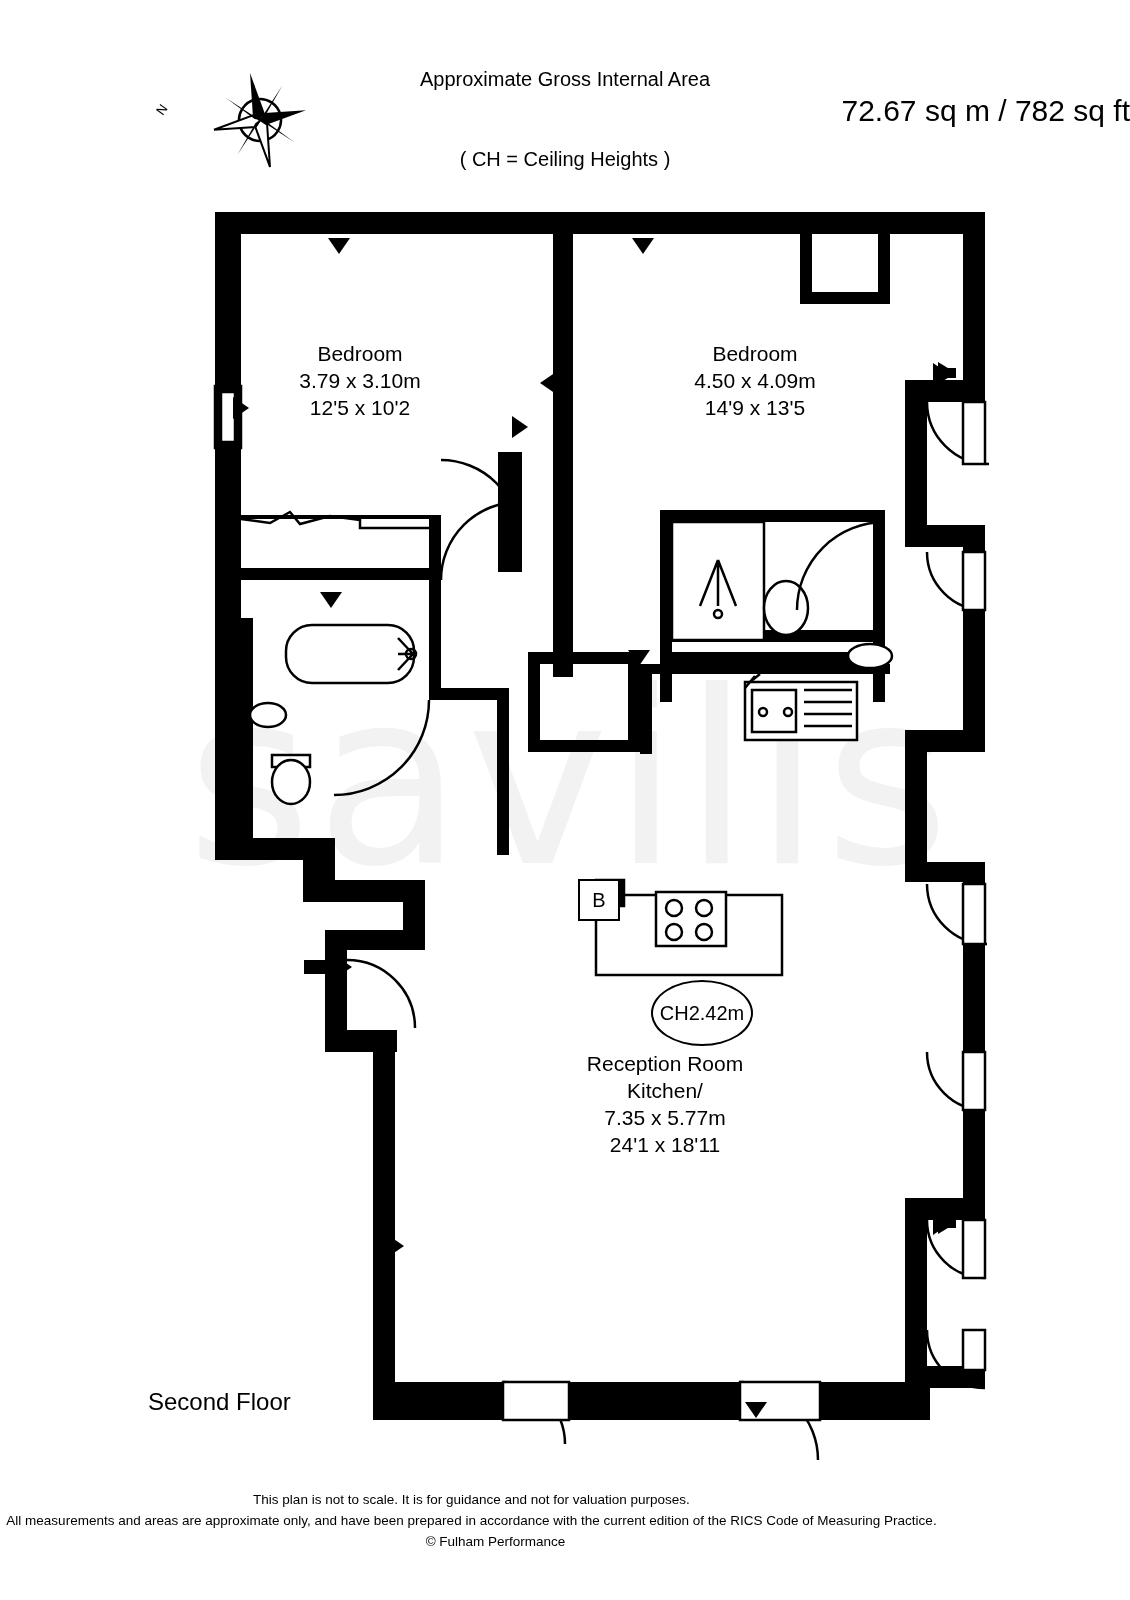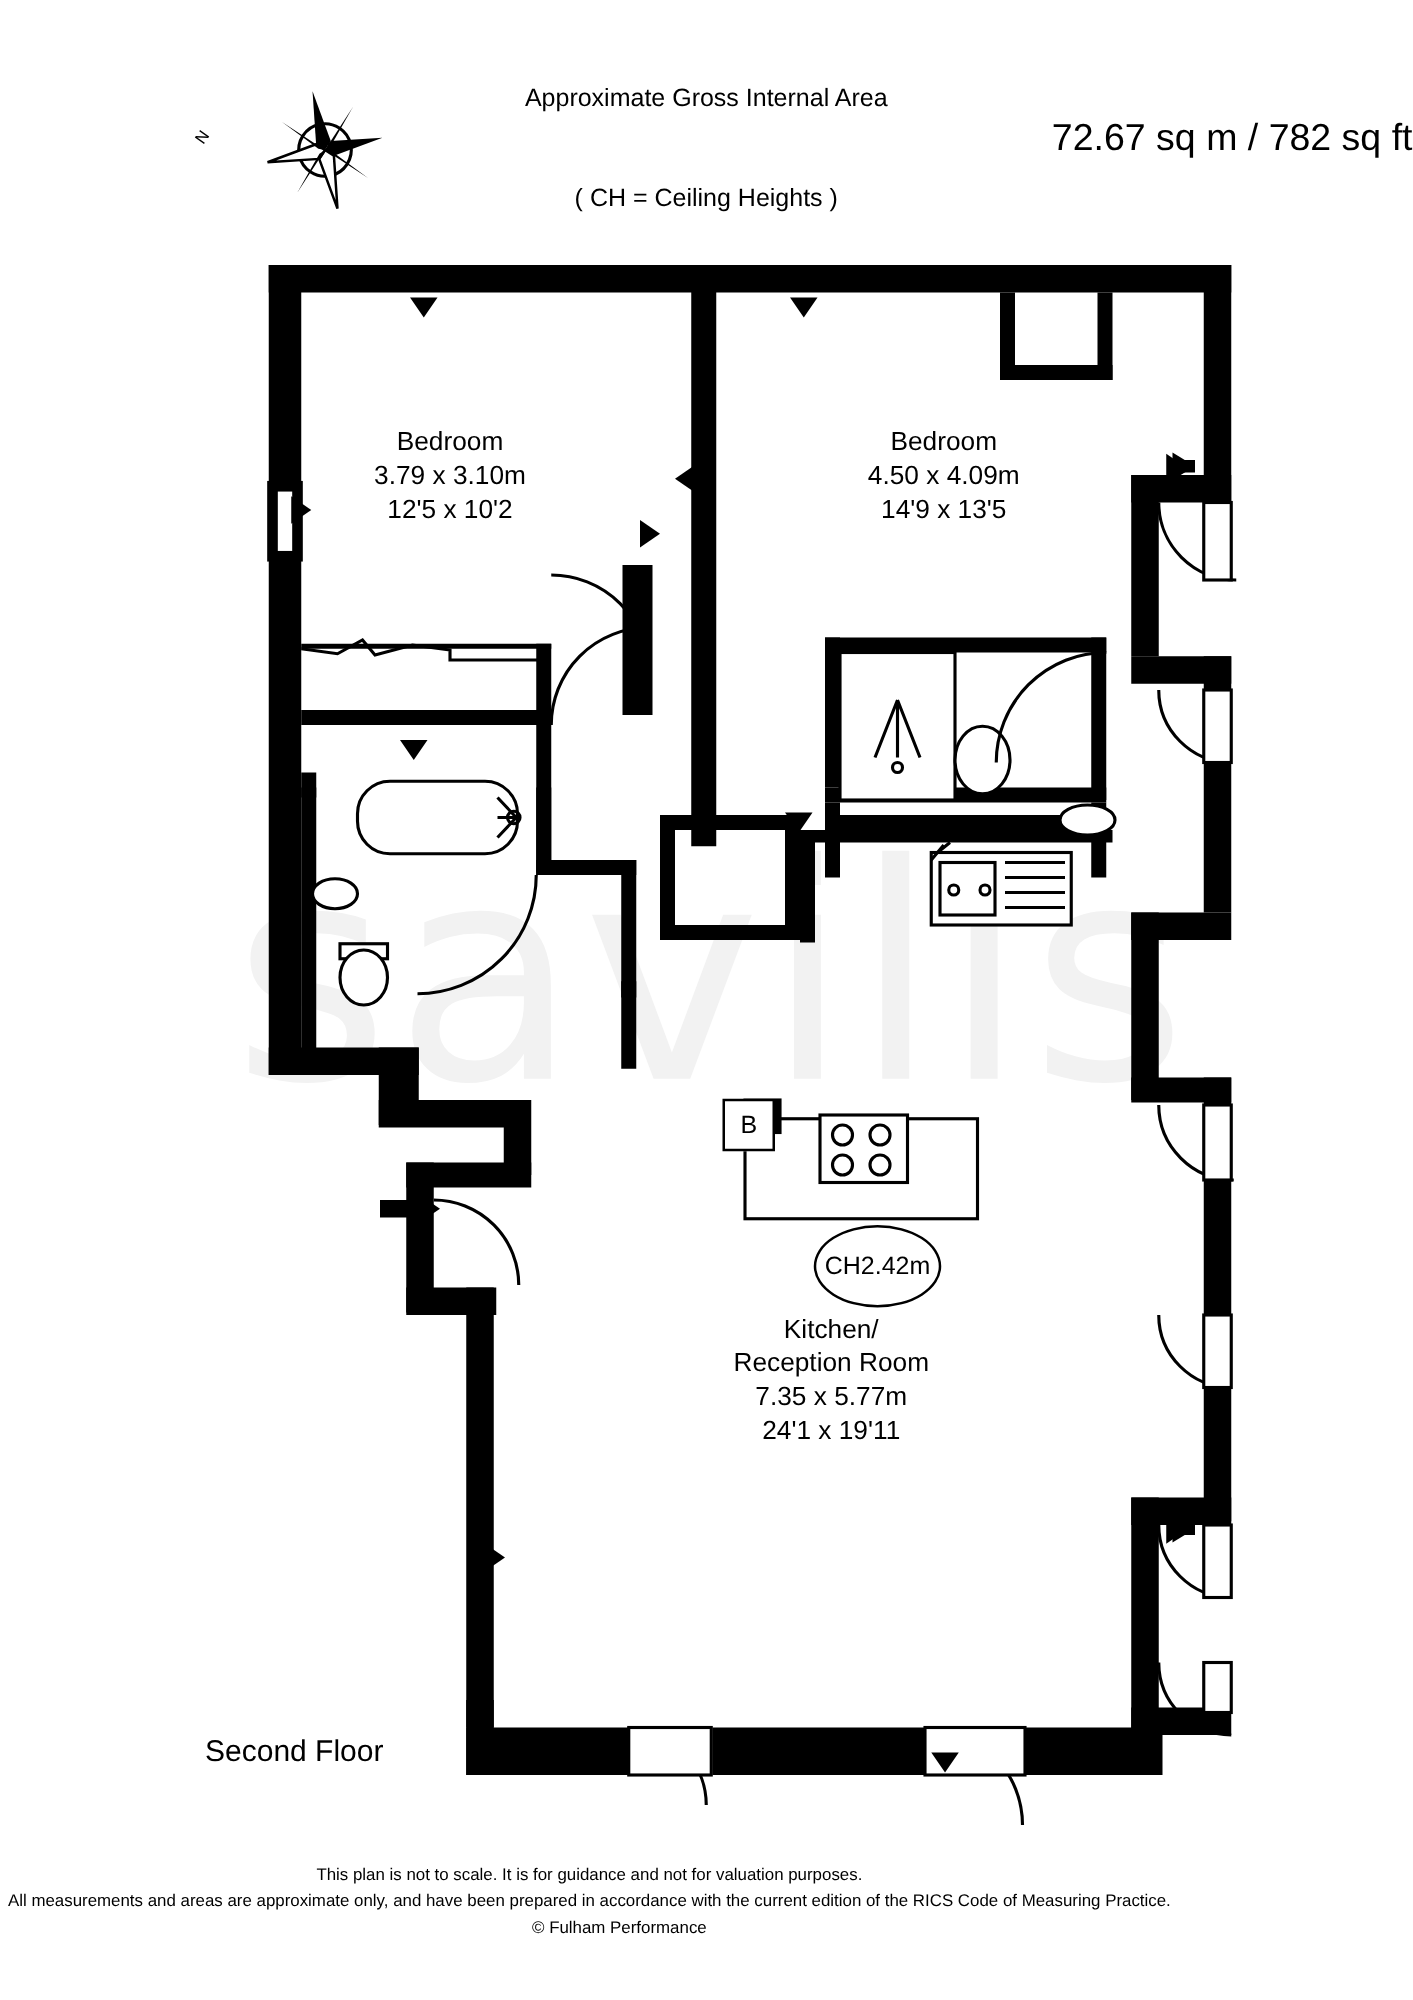--- a/index.html
+++ b/index.html
@@ -43,21 +43,21 @@
     position:absolute;left:100px;top:640px;width:940px;text-align:center;
     font-size:240px;color:#f2f2f2;font-family:"DejaVu Sans", sans-serif;
     letter-spacing:4px;user-select:none;pointer-events:none;
   }
 
   
   .plan{position:absolute;left:0;top:190px;width:960px;height:1290px;}
 
   .lbl{position:absolute;text-align:center;font-size:21px;line-height:27px;white-space:nowrap;}
 
-  .floorlabel{position:absolute;left:148px;top:1388px;font-size:24px;margin-left:16px;}
+  .floorlabel{position:absolute;left:148px;top:1388px;font-size:24px;}
 
   
   .foot{position:absolute;left:0;width:943px;text-align:center;font-size:13.5px;}
   .foot1{top:1492px;}
   .foot2{top:1513px;}
   .foot3{top:1534px;margin-left:24px;}
 
   .chbubble{
     position:absolute;left:651px;top:790px;width:98px;height:62px;
     border:2.5px solid #000;border-radius:50%;
@@ -355,24 +355,24 @@
       <div>12'5 x 10'2</div>
     </div>
 
     <div class="lbl" style="left:620px;top:150px;width:270px;">
       <div>Bedroom</div>
       <div>4.50 x 4.09m</div>
       <div>14'9 x 13'5</div>
     </div>
 
     <div class="lbl" style="left:530px;top:860px;width:270px;">
+      <div>Reception Room</div>
       <div>Kitchen/</div>
-      <div>Reception Room</div>
       <div>7.35 x 5.77m</div>
-      <div>24'1 x 19'11</div>
+      <div>24'1 x 18'11</div>
     </div>
 
     <div class="chbubble">
       <span>CH</span>
       <span>2.42m</span>
     </div>
 
     <div class="bbox">B</div>
   </div>
 

